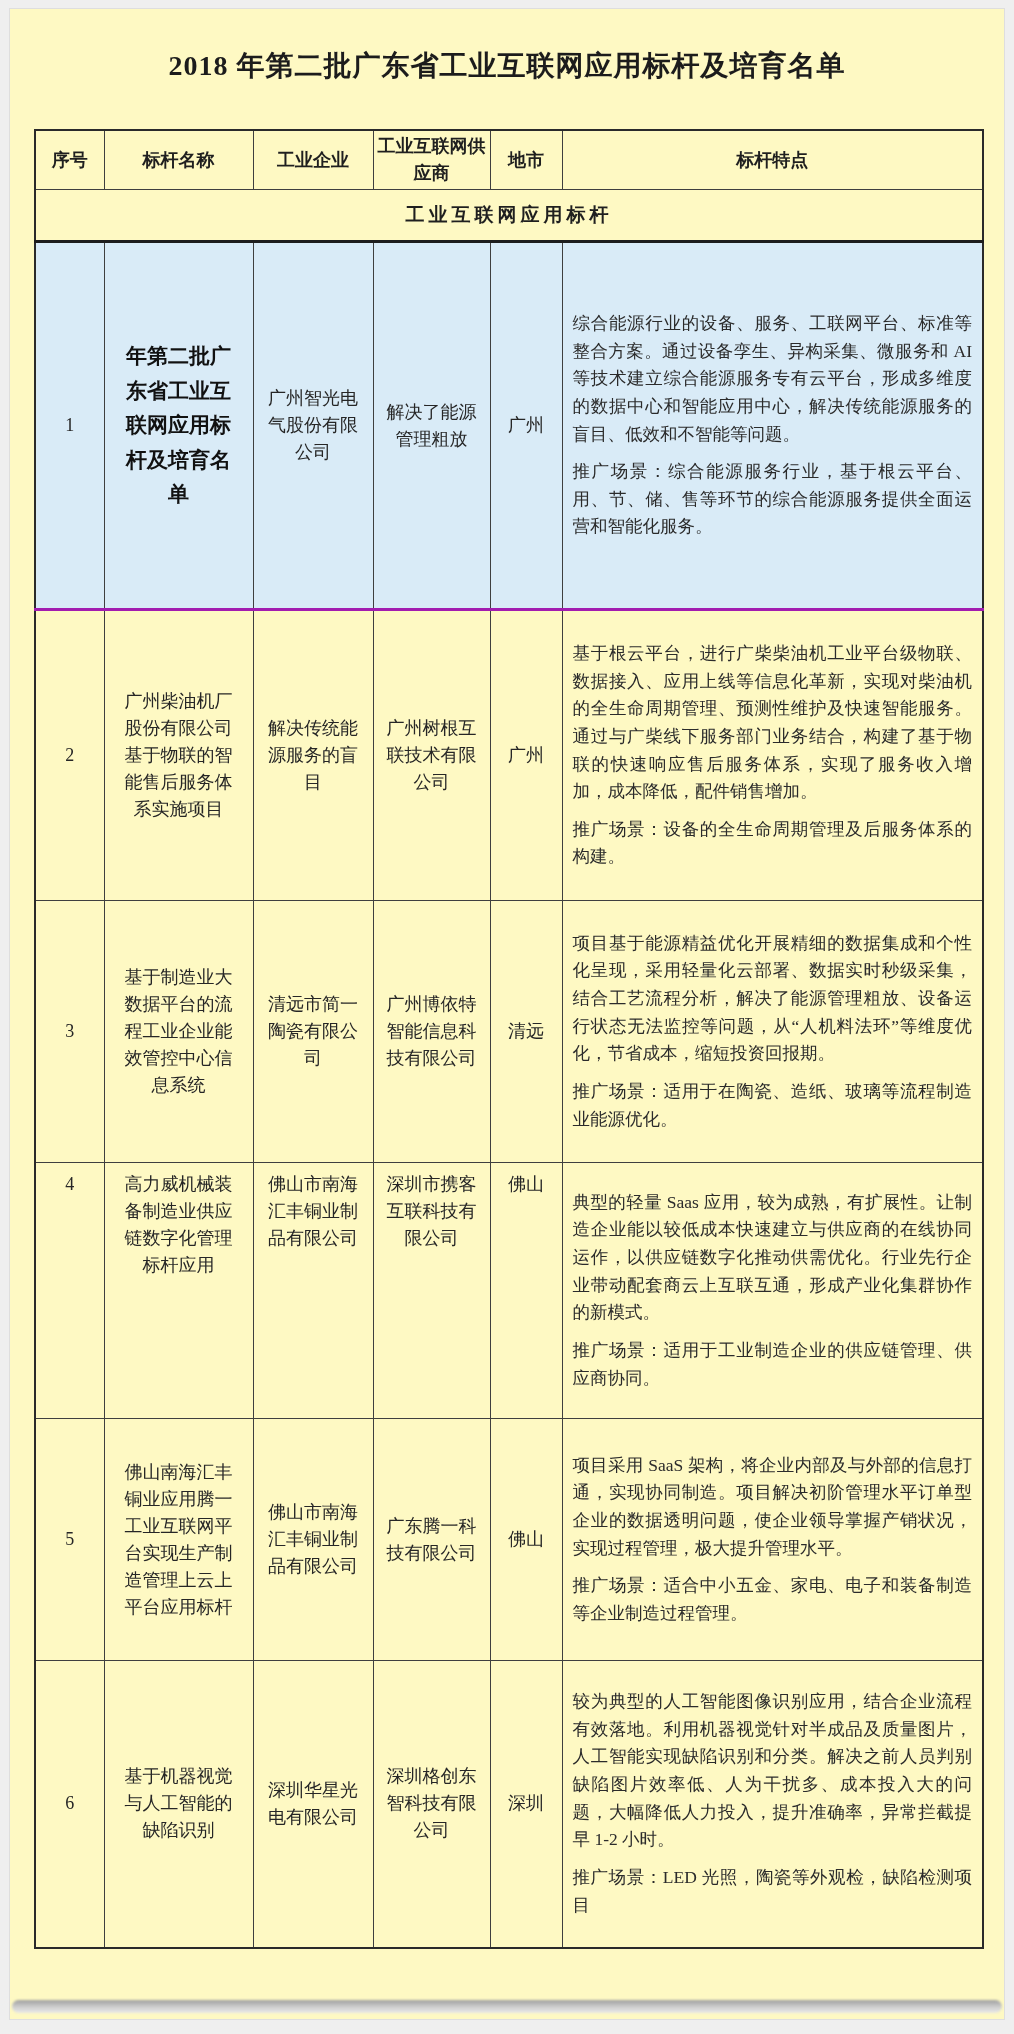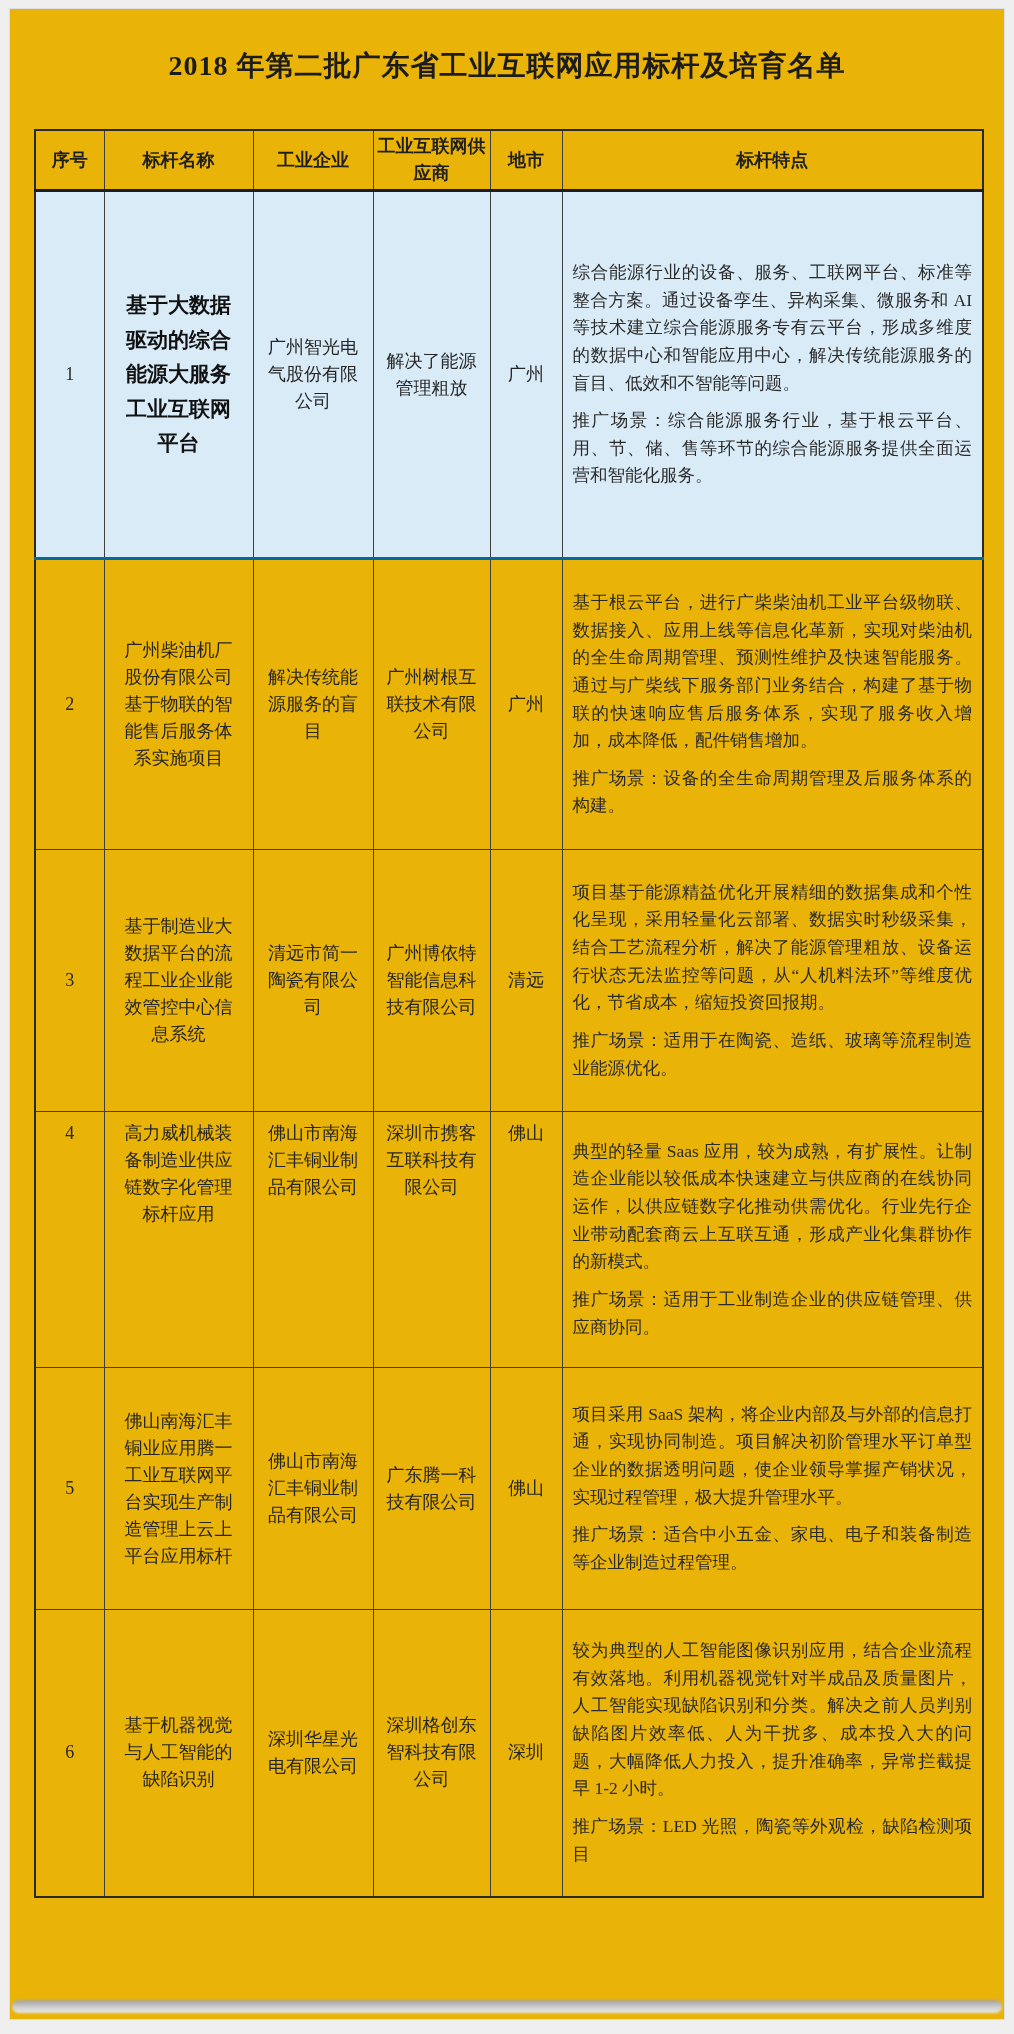--- a/index.html
+++ b/index.html
@@ -1,19 +1,19 @@
 <!DOCTYPE html>
 <html lang="zh"><head>
 <meta charset="utf-8">
 <style>
   html,body{margin:0;padding:0;background:#efefef;}
   body{width:1014px;font-family:"Liberation Serif","DejaVu Serif",serif;color:#262626;}
   .page{
     position:relative;width:996px;margin:8px auto 0;box-sizing:border-box;
-    background:#eab308;border:1px solid #dedede;min-height:2012px;
+    background:#fef9c3;border:1px solid #dedede;min-height:2012px;
   }
   .bottom-shade{
     position:absolute;left:2px;right:2px;bottom:6px;height:13px;
     background:linear-gradient(to bottom,#9f9f9f,#cfcfcf 55%,#e9e9e9);
     border-radius:7px;filter:blur(1px);
   }
   .title{
     padding-top:38px;text-align:center;font-size:28px;font-weight:bold;
     color:#1c1c1c;letter-spacing:1px;
   }
@@ -39,21 +39,21 @@
   }
   td.c-feat p{margin:10px 0;line-height:1.58;}
   
   tr.r1{height:368px;}
   tr.r2{height:291px;}
   tr.r3{height:262px;}
   tr.r4{height:256px;}
   tr.r5{height:242px;}
   tr.r6{height:287px;}
   
-  tr.hl td{background:#d9ebf7;border-top:3px solid #1d1d1d;border-bottom:3px solid #0369a1;margin-left:38px;}
+  tr.hl td{background:#d9ebf7;border-top:3px solid #1d1d1d;border-bottom:3px solid #a21caf;margin-left:38px;}
   tr.hl td.c-name{
     font-family:"DejaVu Sans","Liberation Sans",sans-serif;
     font-weight:bold;font-size:21px;line-height:1.65;color:#111;
   }
   
   tr.r4 td.c-no,tr.r4 td.c-name,tr.r4 td.c-ent,tr.r4 td.c-sup,tr.r4 td.c-city{
     vertical-align:top;padding-top:8px;
   }
 </style>
 </head>
@@ -76,23 +76,26 @@
       <tr>
         <th>序号</th>
         <th>标杆名称</th>
         <th>工业企业</th>
         <th>工业互联网供应商</th>
         <th>地市</th>
         <th>标杆特点</th>
       </tr>
     </thead>
     <tbody id="rows">
+      <tr>
+        <td class="section-cell" colspan="6">工业互联网应用标杆</td>
+      </tr>
     <tr class="r1 hl">
     <td class="c-no">1</td>
-    <td class="c-name">基于大数据驱动的综合能源大服务工业互联网平台</td>
+    <td class="c-name">年第二批广东省工业互联网应用标杆及培育名单</td>
     <td class="c-ent">广州智光电气股份有限公司</td>
     <td class="c-sup">解决了能源管理粗放</td>
     <td class="c-city">广州</td>
     <td class="c-feat">
             <p>综合能源行业的设备、服务、工联网平台、标准等整合方案。通过设备孪生、异构采集、微服务和 AI 等技术建立综合能源服务专有云平台，形成多维度的数据中心和智能应用中心，解决传统能源服务的盲目、低效和不智能等问题。</p>
             <p>推广场景：综合能源服务行业，基于根云平台、用、节、储、售等环节的综合能源服务提供全面运营和智能化服务。</p>
           </td>
   </tr>
         <tr class="r2">
     <td class="c-no">2</td>

